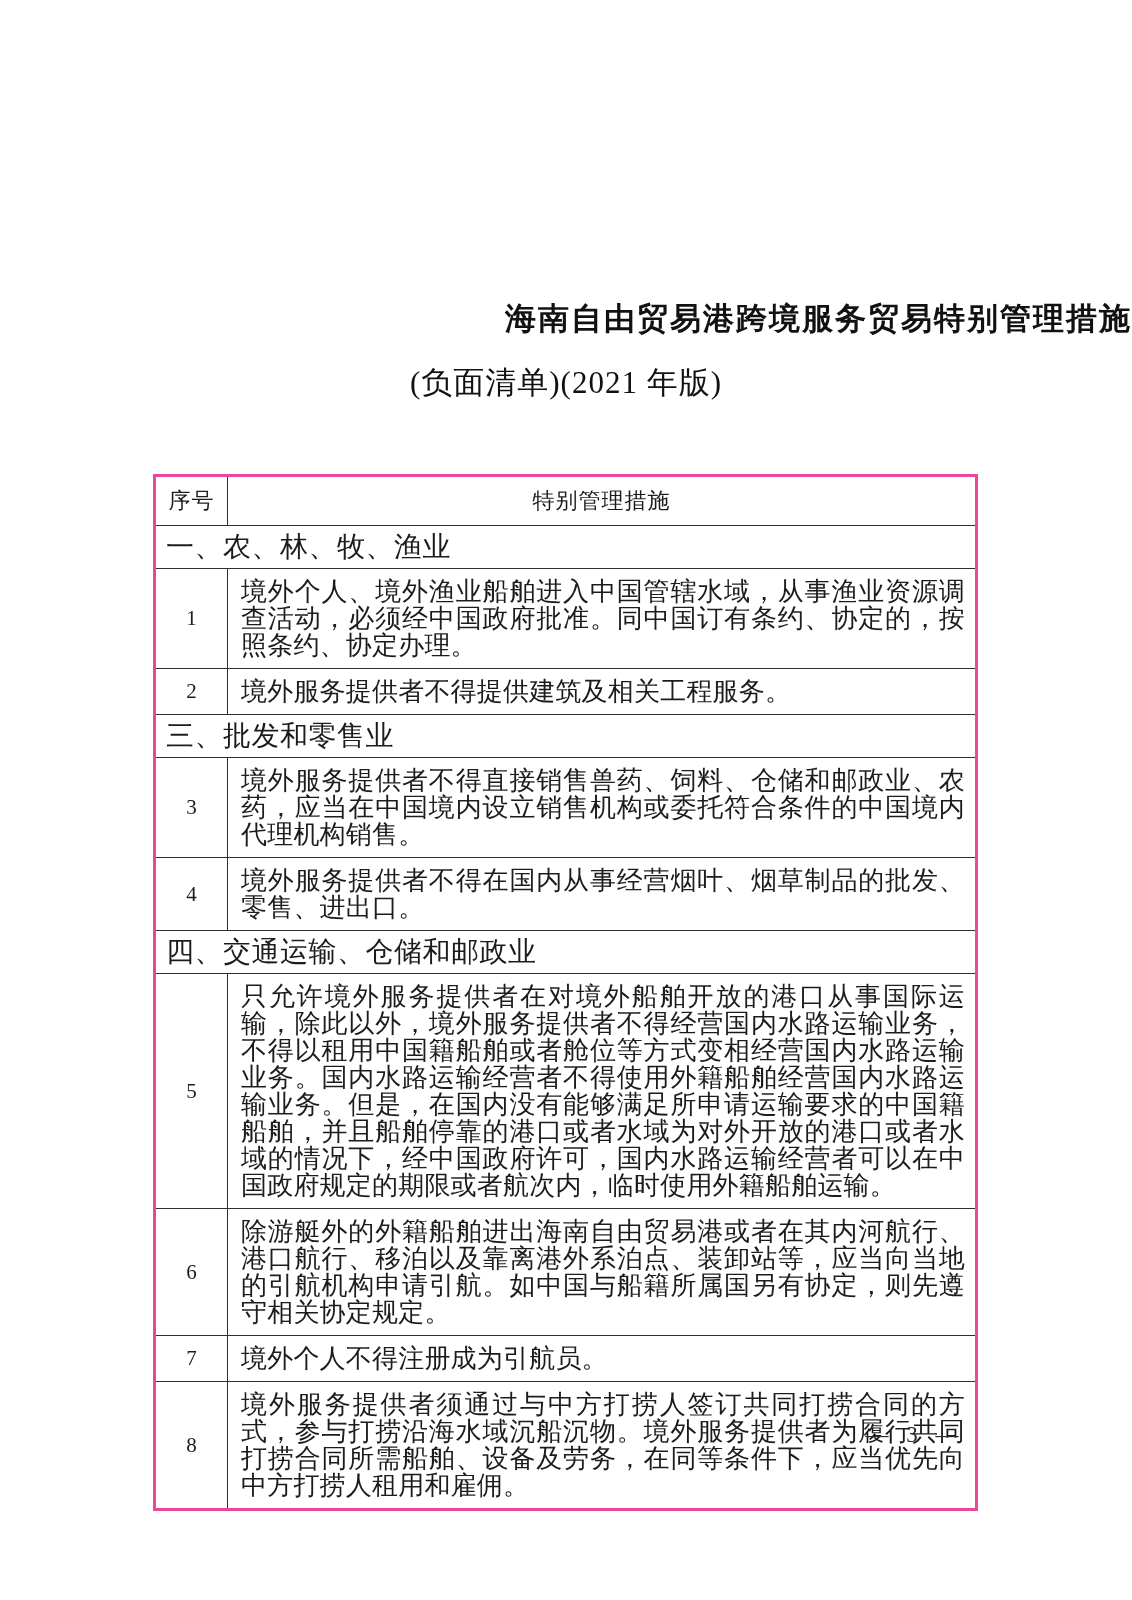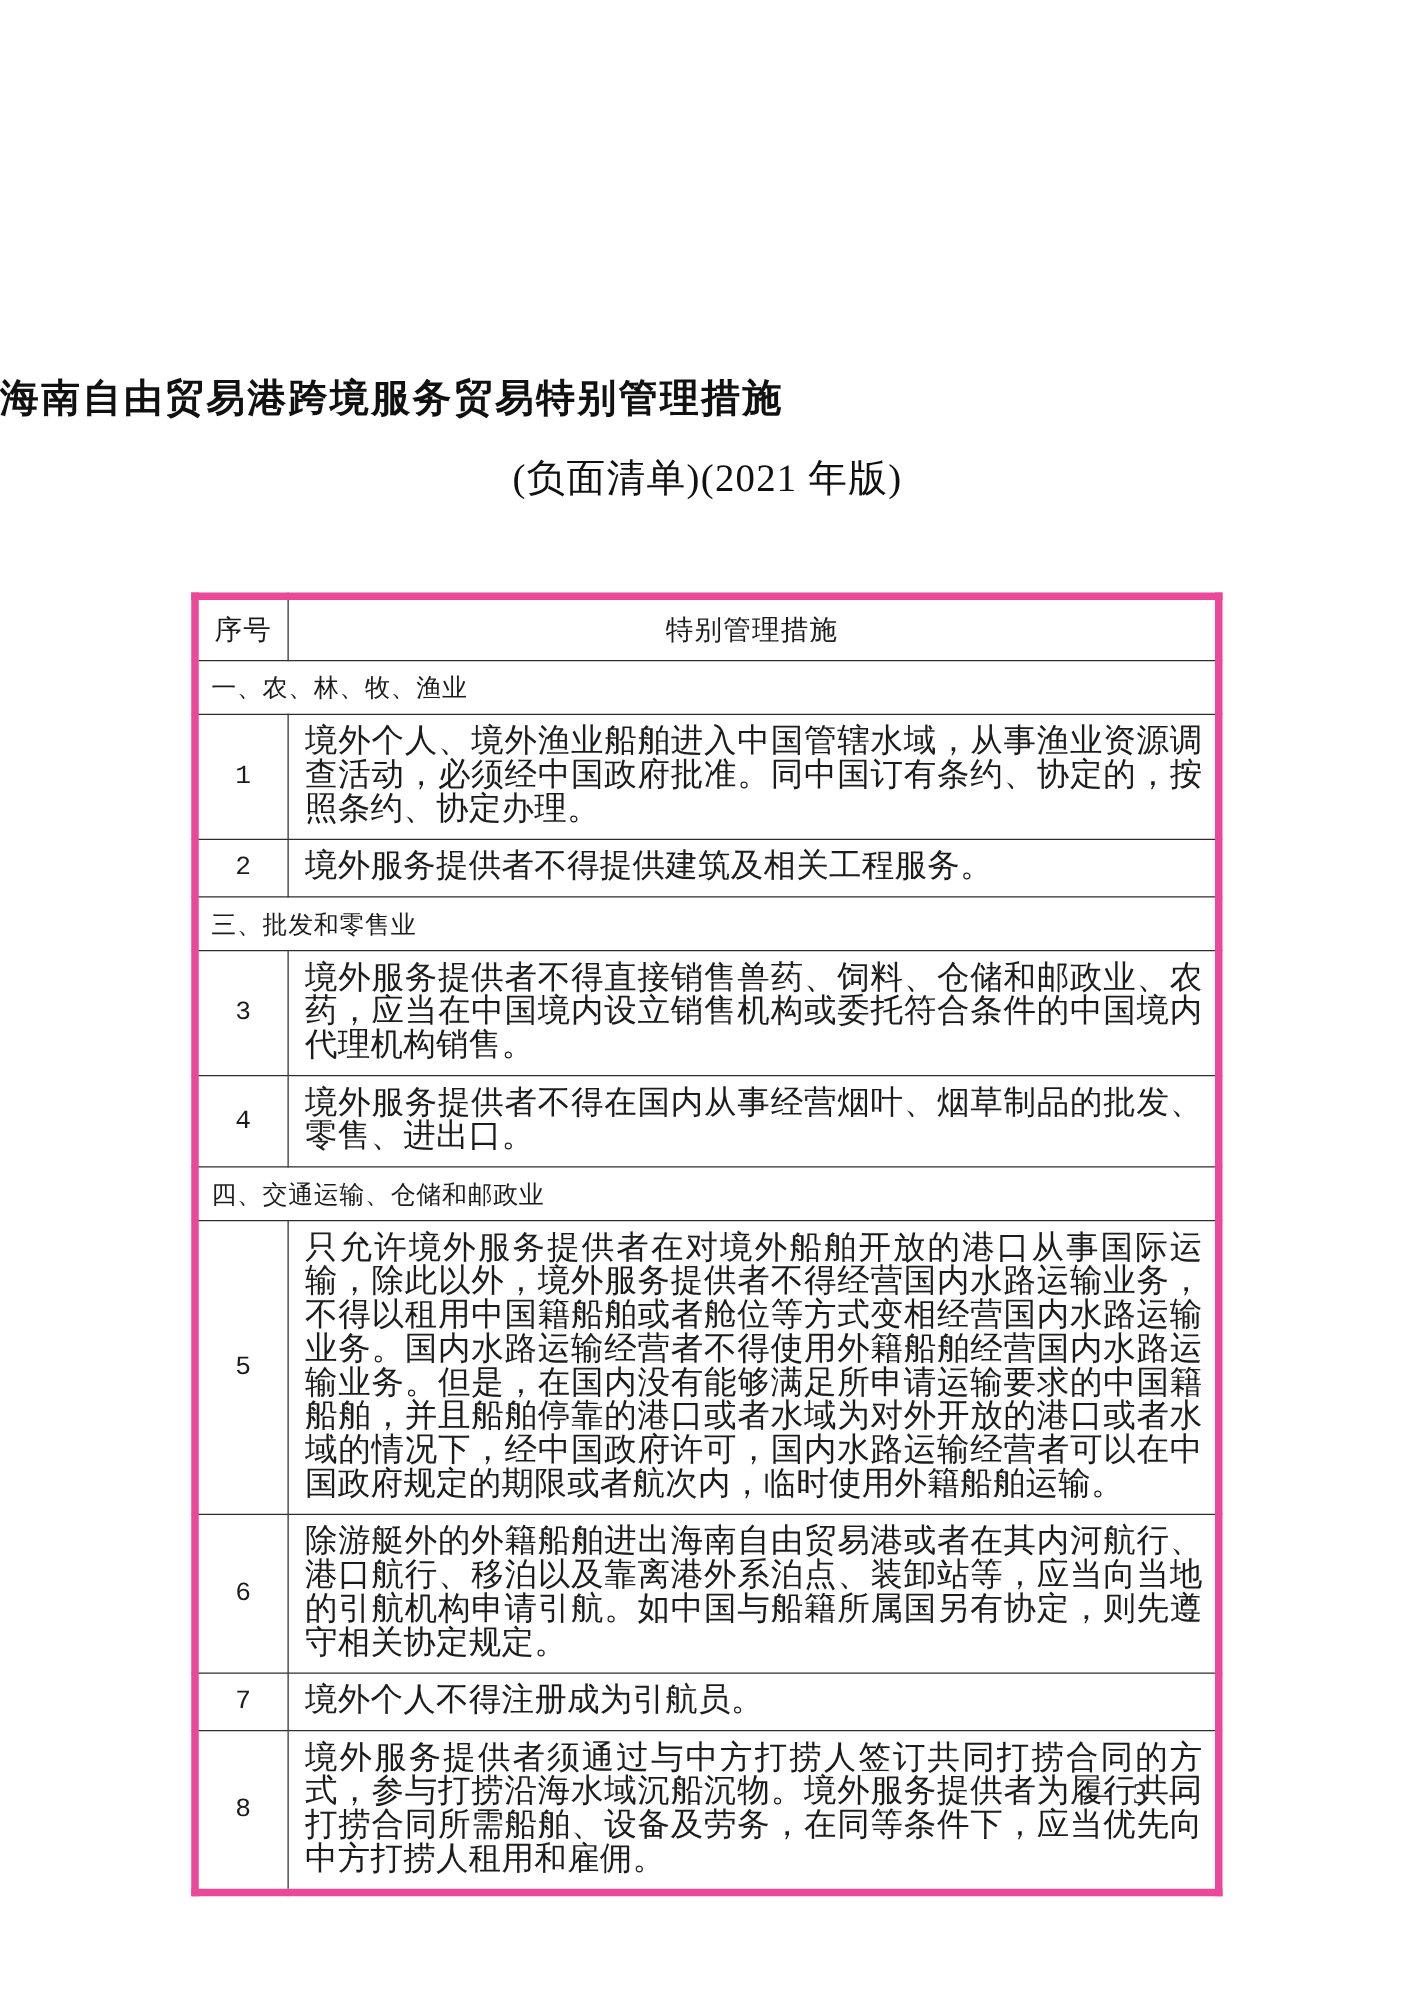--- a/index.html
+++ b/index.html
@@ -11,21 +11,21 @@
     background: #ffffff;
     font-family: "Liberation Serif", "DejaVu Serif", serif;
     color: #1c1c1c;
     overflow: hidden;
   }
   .doc-title-1 {
     position: absolute;
     top: 298px;
     left: 0;
     width: 100%;
-    text-align: left;
+    text-align: right;
     font-size: 31px;
     font-weight: bold;
     letter-spacing: 2px;
     color: #111;
   }
   .doc-title-2 {
     position: absolute;
     top: 362px;
     left: 0;
     width: 100%;
@@ -39,33 +39,33 @@
     position: absolute;
     top: 474px;
     left: 153px;
     width: 825px;
     border-collapse: collapse;
     table-layout: fixed;
   }
   table.measures, table.measures th, table.measures td {
     border: 1px solid #2e2e2e;
   }
-  table.measures { border: 6px solid #ec4899; font-family: Liberation Mono, monospace; }
+  table.measures { border: 3px solid #ec4899; }
   th.col-num { width: 69px; }
   tr.header-row th {
     height: 46px;
     font-size: 22px;
     font-weight: normal;
     text-align: center;
     letter-spacing: 1px;
     color: #1c1c1c;
   }
   td.section-cell {
     height: 40px;
-    font-size: 20px;
+    font-size: 28px;
     padding-left: 10px;
     letter-spacing: 0.5px;
     color: #1c1c1c;
     border-top-width: 2px;
   }
   td.num-cell {
     text-align: center;
     vertical-align: middle;
     font-size: 21px;
     color: #1c1c1c;

